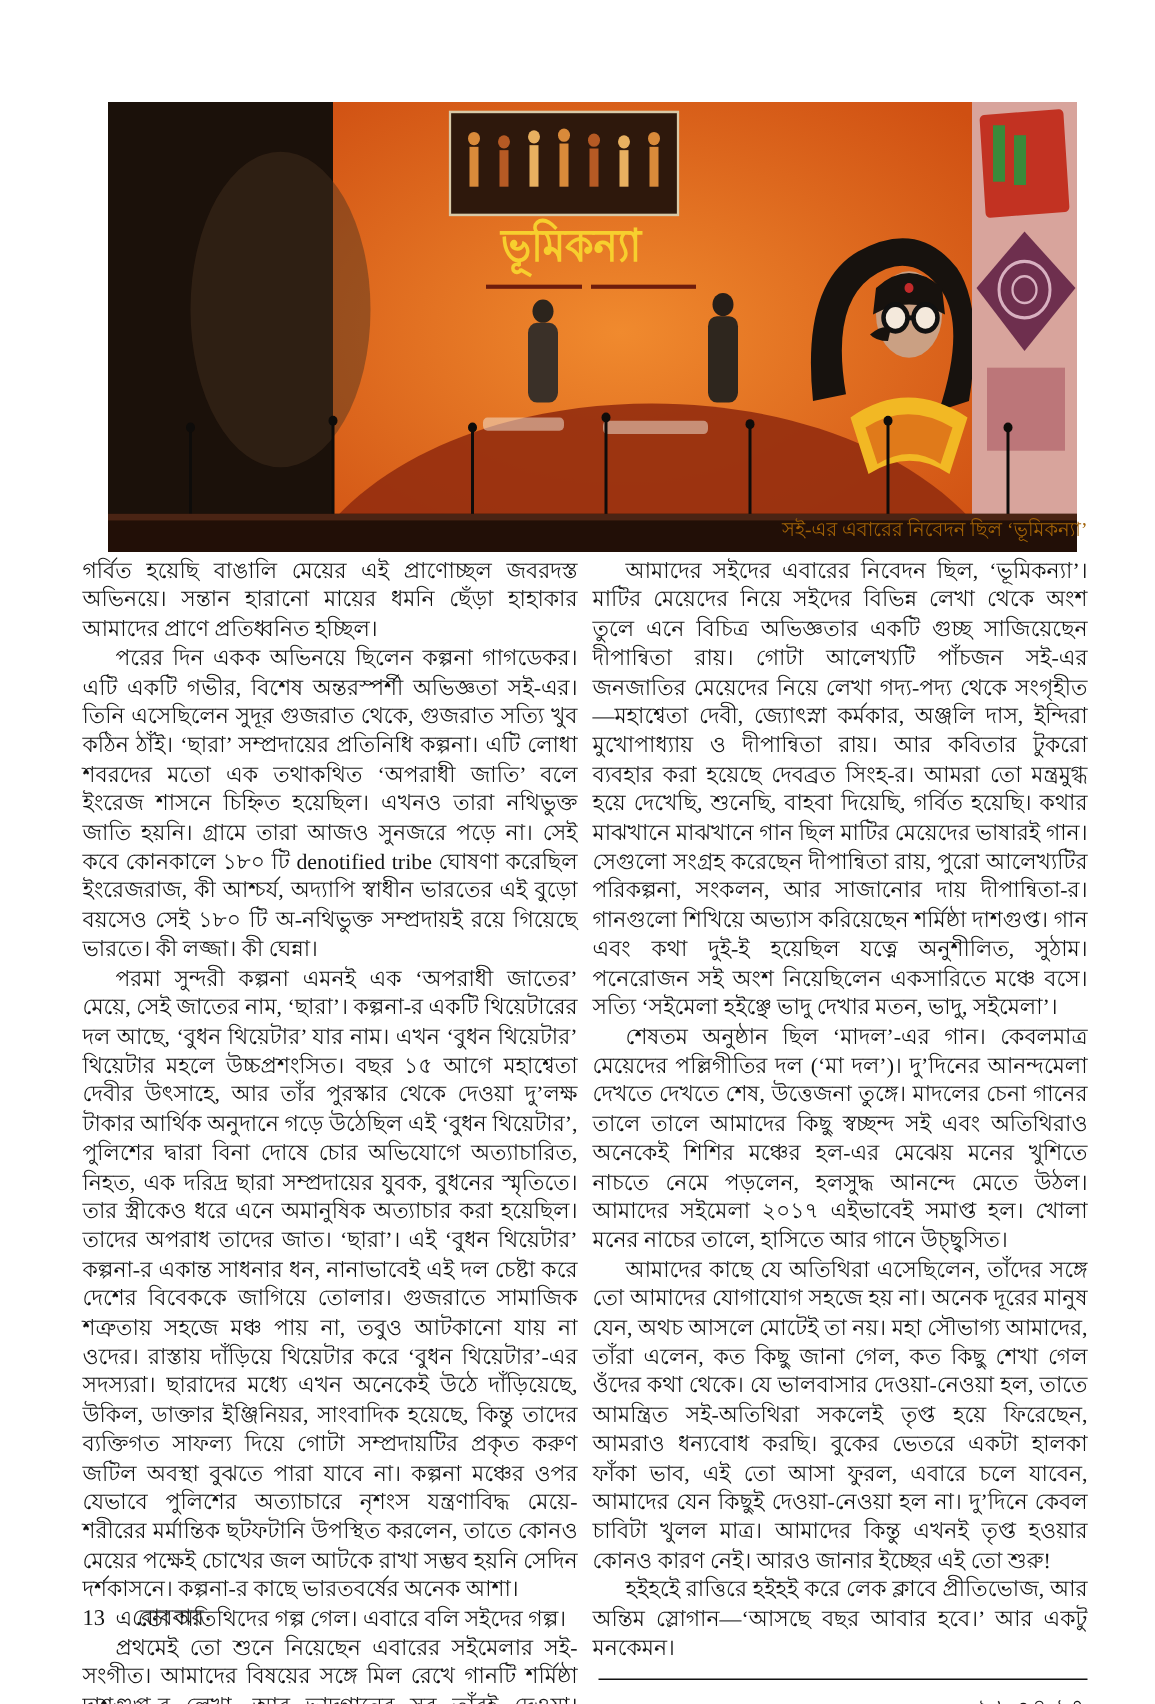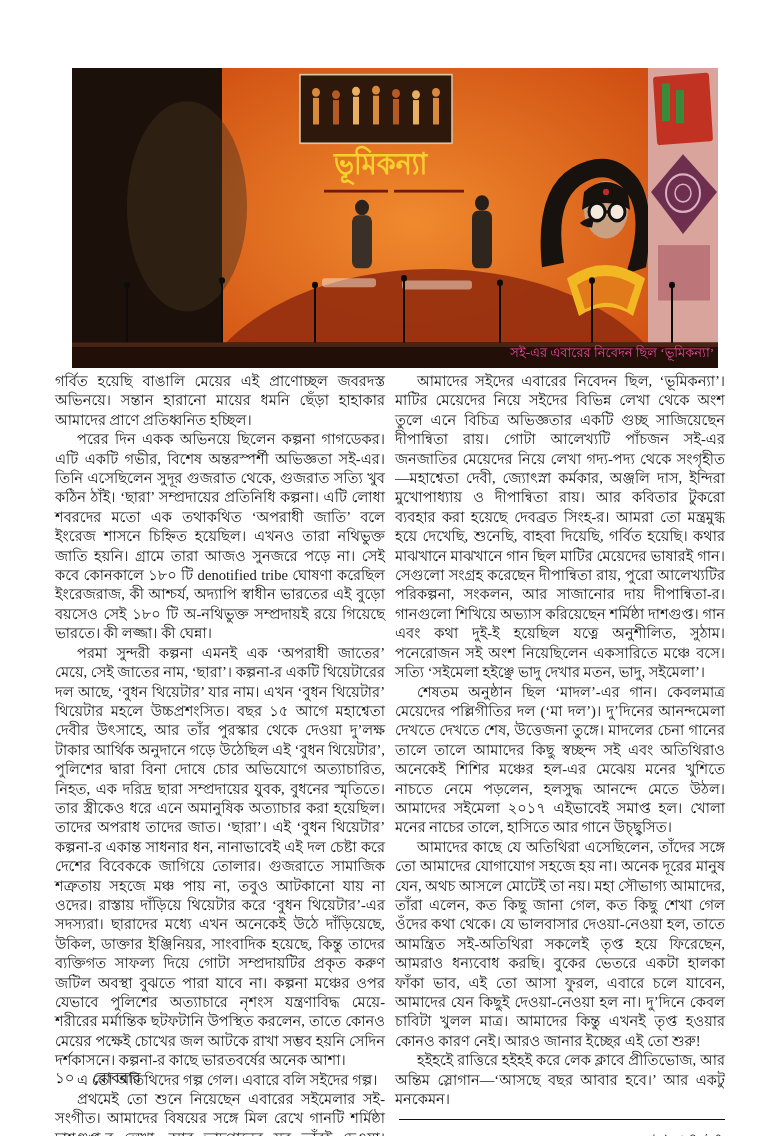--- a/index.html
+++ b/index.html
@@ -4,22 +4,22 @@
 <style>
   html,body{margin:0;padding:0;}
   body{
     width:770px;height:1136px;position:relative;background:#ffffff;
     font-family:"Liberation Serif","DejaVu Serif",serif;color:#151515;
     overflow:hidden;
   }
   .photo-wrap{position:absolute;left:72px;top:68px;width:646px;height:300px;margin:0;}
   .photo-wrap svg{display:block;width:100%;height:100%;}
   .caption{
-    position:absolute;left:384px;top:345px;width:330px;
-    text-align:right;font-size:13px;line-height:16px;color:#ec4899;
+    position:absolute;left:395px;top:345px;width:330px;
+    text-align:right;font-size:13px;line-height:16px;color:#a16207;
   }
   .columns{position:absolute;left:55px;top:372px;width:670px;display:flex;gap:10px;}
   .col{width:330px;font-size:14.6px;line-height:19.4px;text-align:justify;}
   p.para{margin:0;}
   p.para.indent{text-indent:22px;}
   .signature{margin-top:10px;}
   .sig-rule{border:none;border-top:1.6px solid #111;margin:6px 0 10px 4px;}
   .sig-date{text-align:right;font-size:15px;letter-spacing:1px;margin:0;}
   .footer{position:absolute;left:55px;top:1066px;font-size:15px;display:flex;gap:18px;align-items:baseline;}
 </style>
@@ -161,15 +161,15 @@
       </div>
     <div class="signature">
       <hr class="sig-rule">
       <p class="sig-date">২৬.০৪.১৭</p>
 
     </div>
   </div>
 </div>
 
 <div class="footer">
-  <span>১০</span>
+  <span>13</span>
   <span>রোববার</span>
 </div>
 
 </body></html>

